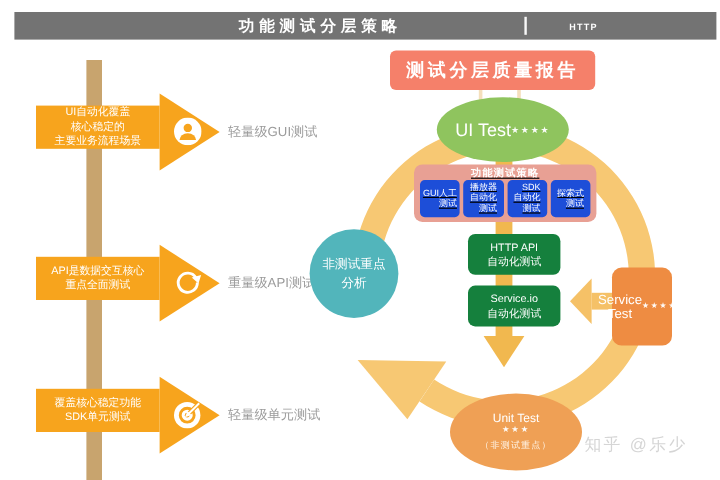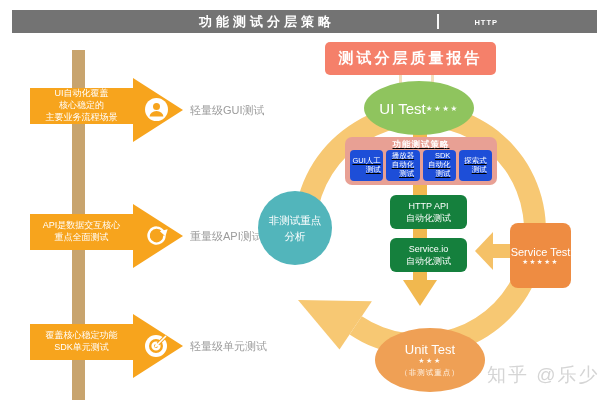--- a/index.html
+++ b/index.html
@@ -34,30 +34,30 @@
   .strategy-box{left:345px;top:137px;width:152px;height:48px;background:#E8A094;border-radius:7px;text-decoration:underline;}
   .strategy-title{display:block;text-align:center;color:#fff;font-size:8.5px;font-weight:bold;
                   letter-spacing:1px;margin-top:2px;line-height:11px;}
   .strategy-items{display:flex;gap:3px;padding:0 5px;}
   .strategy-item{flex:1;height:31px;background:#1d4ed8;border-radius:4px;color:#fff;
                  font-size:7.5px;line-height:1.18;text-align:right;}
   .blue-box{left:390px;width:77px;height:34px;background:#15803d;border-radius:6px;
             color:#fff;font-size:9px;line-height:1.35;}
   .analysis{left:258px;top:191px;width:74px;height:74px;border-radius:50%;background:#52B5BB;
             color:#fff;font-size:10.5px;line-height:1.55;}
-  .service{left:510px;top:223px;width:61px;height:65px;background:#EE8C42;border-radius:8px;
-           flex-direction:column;}
+  .service{left:510px;top:223px;width:50px;height:65px;background:#EE8C42;border-radius:8px;
+           }
   .service .node-title{font-size:11px;}
   .service .stars{font-size:6.5px;}
   .unit{left:375px;top:328px;width:110px;height:64px;border-radius:50%;background:#EFA055;
         flex-direction:column;}
-  .unit .node-title{font-size:13px;}
+  .unit .node-title{font-size:10px;}
   .unit .stars{font-size:7px;}
   .unit-note{font-size:7.5px;color:rgba(255,248,238,.95);margin-top:2px;letter-spacing:1px;}
-  .watermark{left:487px;top:362px;font-size:19px;color:#D5D5D5;letter-spacing:2px;}
+  .watermark{left:487px;top:362px;font-size:14px;color:#D5D5D5;letter-spacing:2px;}
   svg.overlay{position:absolute;left:0;top:0;}
 </style>
 </head>
 <body>
 
 <div class="stage">
 
   <div class="abs header">
     <div class="abs header-title">功能测试分层策略</div>
     <div class="abs header-sep"></div>

